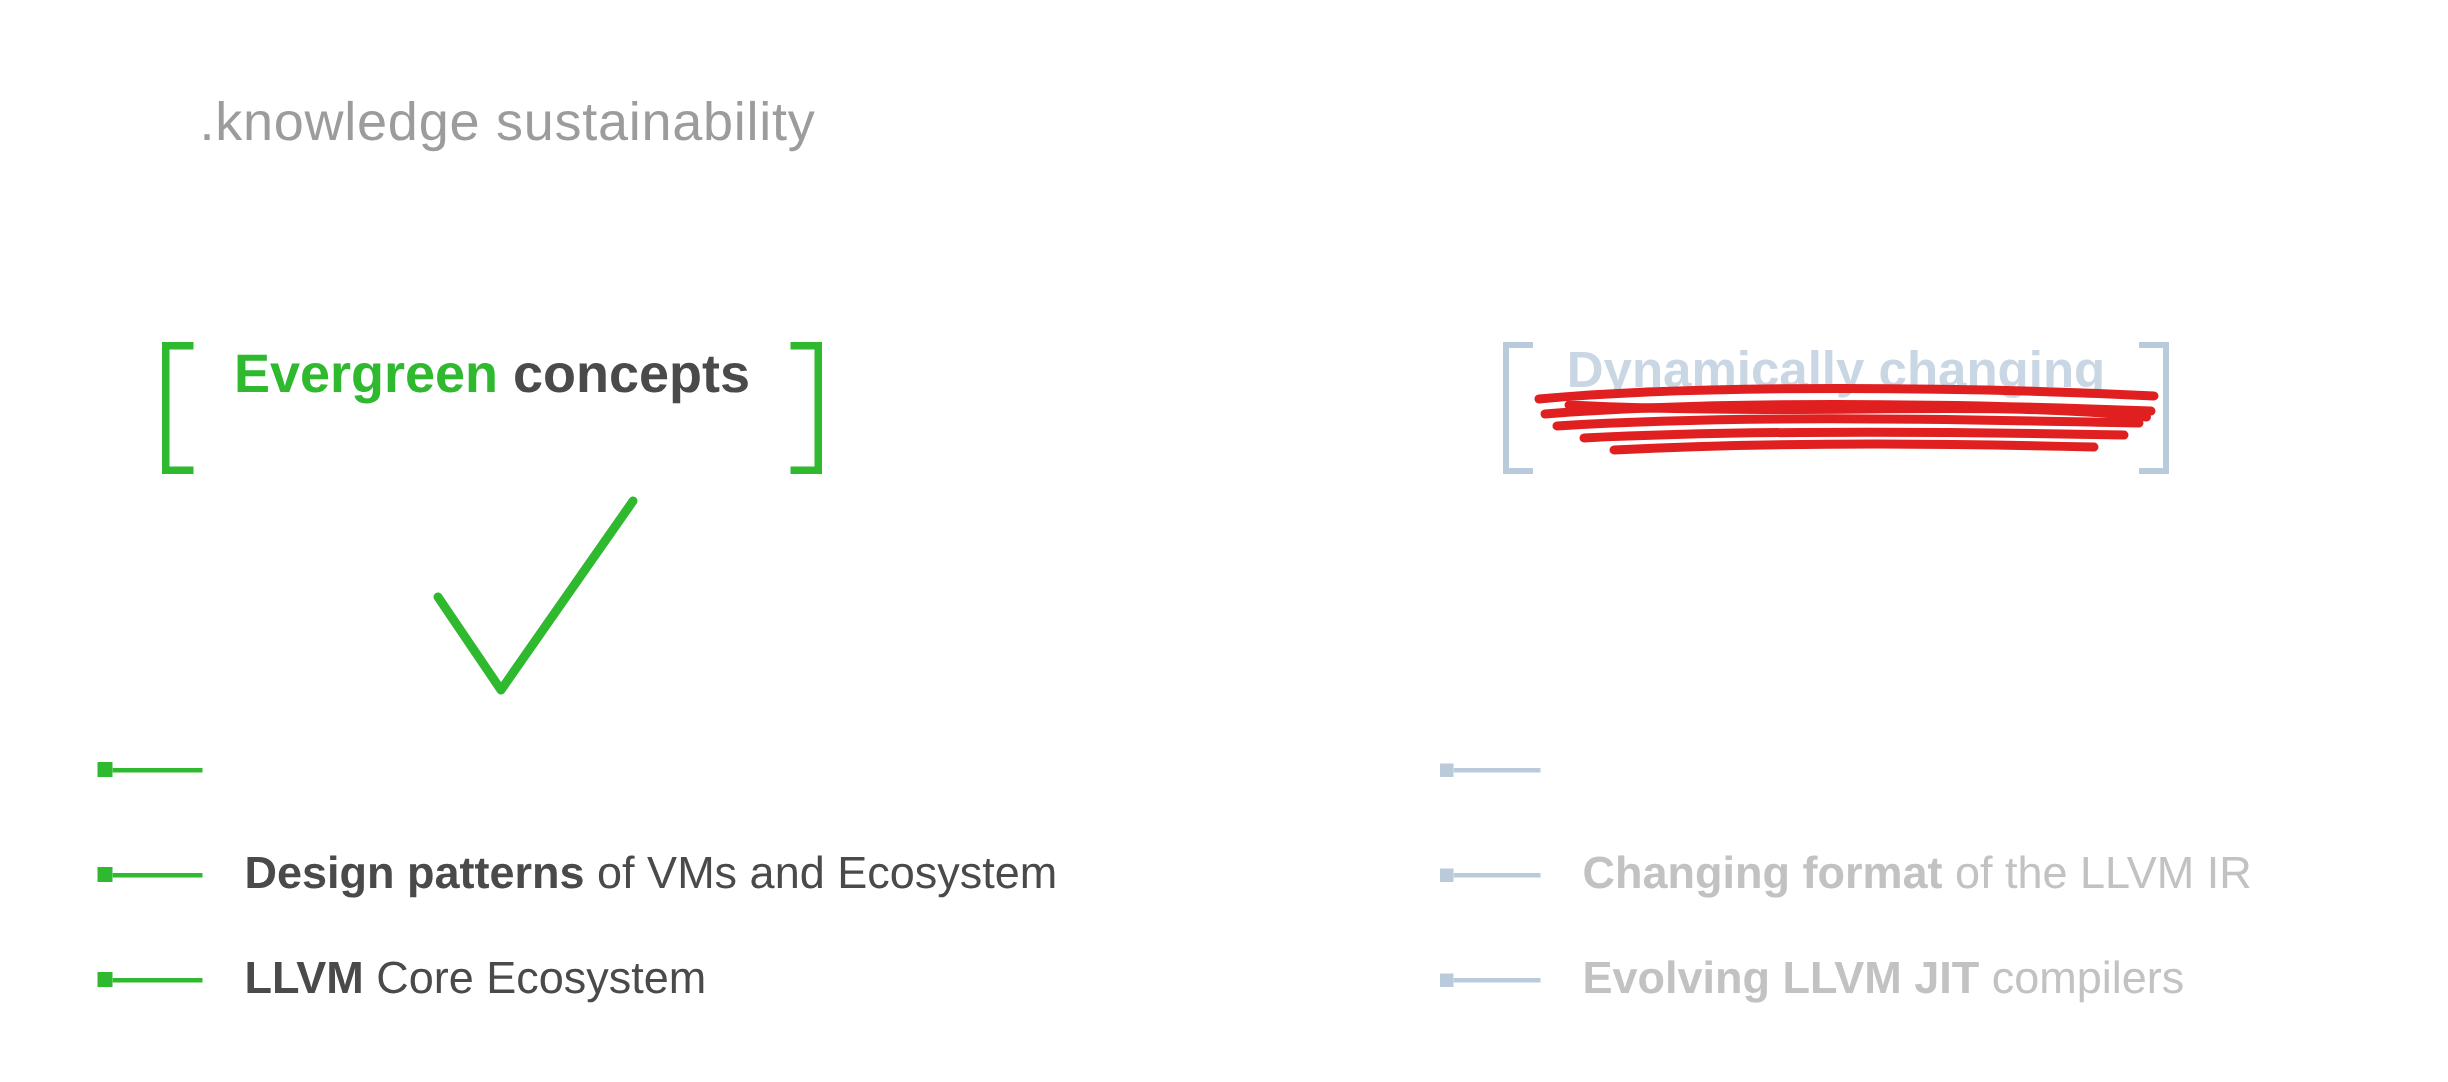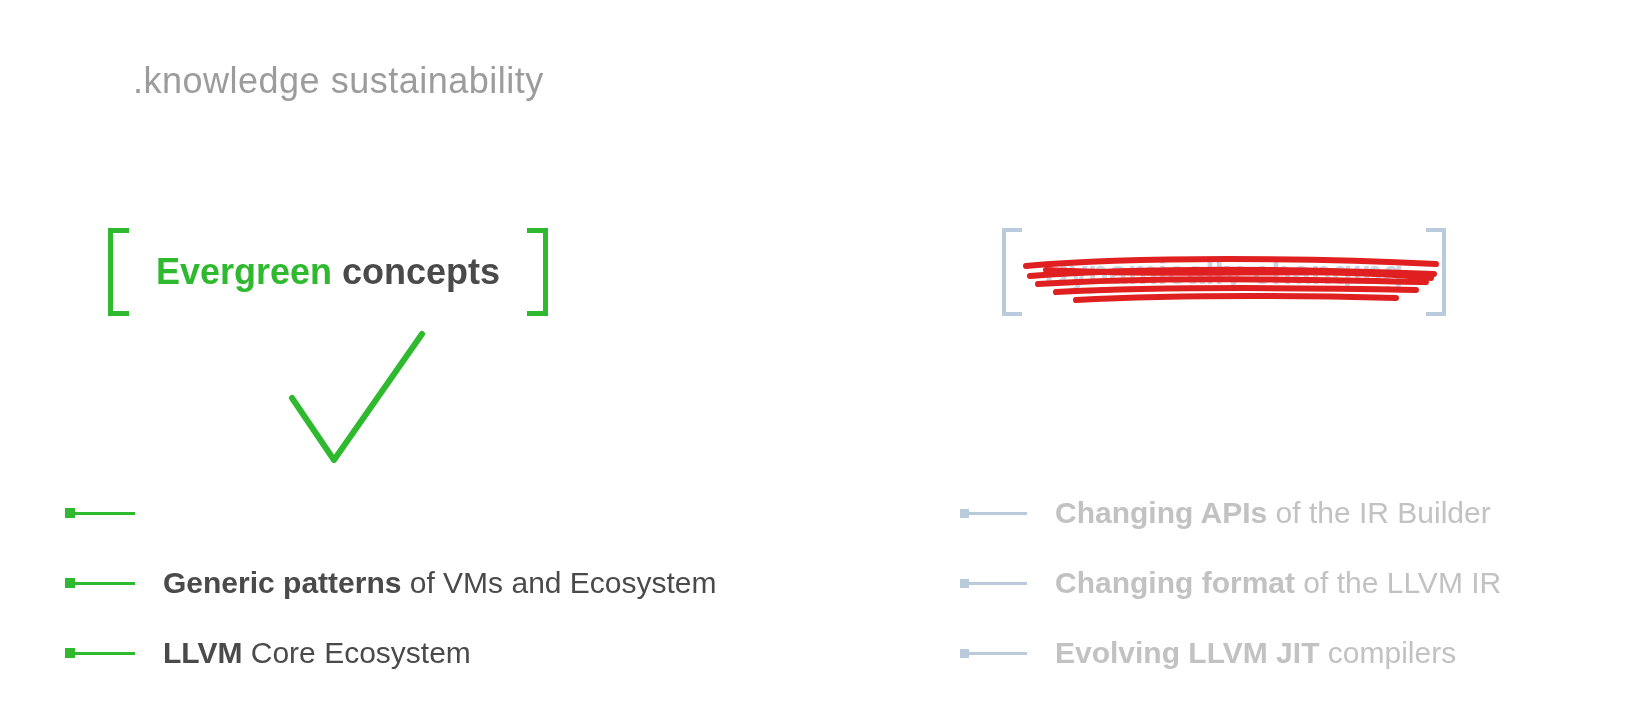--- a/index.html
+++ b/index.html
@@ -28,21 +28,21 @@
     font-weight: 400;
     color: #9c9c9c;
     letter-spacing: 0.5px;
   }
 
   
   .bracket-box {
     position: absolute;
     height: 88px;
     display: flex;
-    align-items: center;
+    align-items: flex-start;
     padding: 0 18px;
     box-sizing: border-box;
   }
   .bracket-box::before,
   .bracket-box::after {
     content: "";
     position: absolute;
     top: 0;
     bottom: 0;
     width: 16px;
@@ -178,36 +178,35 @@
     <span class="dash">
         <span class="sq"></span>
         <span class="line"></span>
       </span>
   </div>
   <div class="row left r-l2">
     <span class="dash">
         <span class="sq"></span>
         <span class="line"></span>
       </span>
-    <span class="txt"><span></span><b>Generic patterns</b><span> of VMs and Ecosystem</span></span>
+    <span class="txt"><span></span><b>Design patterns</b><span> of VMs and Ecosystem</span></span>
   </div>
   <div class="row left r-l3">
     <span class="dash">
         <span class="sq"></span>
         <span class="line"></span>
       </span>
     <span class="txt"><span></span><b>LLVM</b><span> Core Ecosystem</span></span>
   </div>
 
   <div class="row right r-r1">
     <span class="dash">
         <span class="sq"></span>
         <span class="line"></span>
       </span>
-    <span class="txt"><span></span><b>Changing APIs</b><span> of the IR Builder</span></span>
   </div>
   <div class="row right r-r2">
     <span class="dash">
         <span class="sq"></span>
         <span class="line"></span>
       </span>
     <span class="txt"><span></span><b>Changing format</b><span> of the LLVM IR</span></span>
   </div>
   <div class="row right r-r3">
     <span class="dash">

